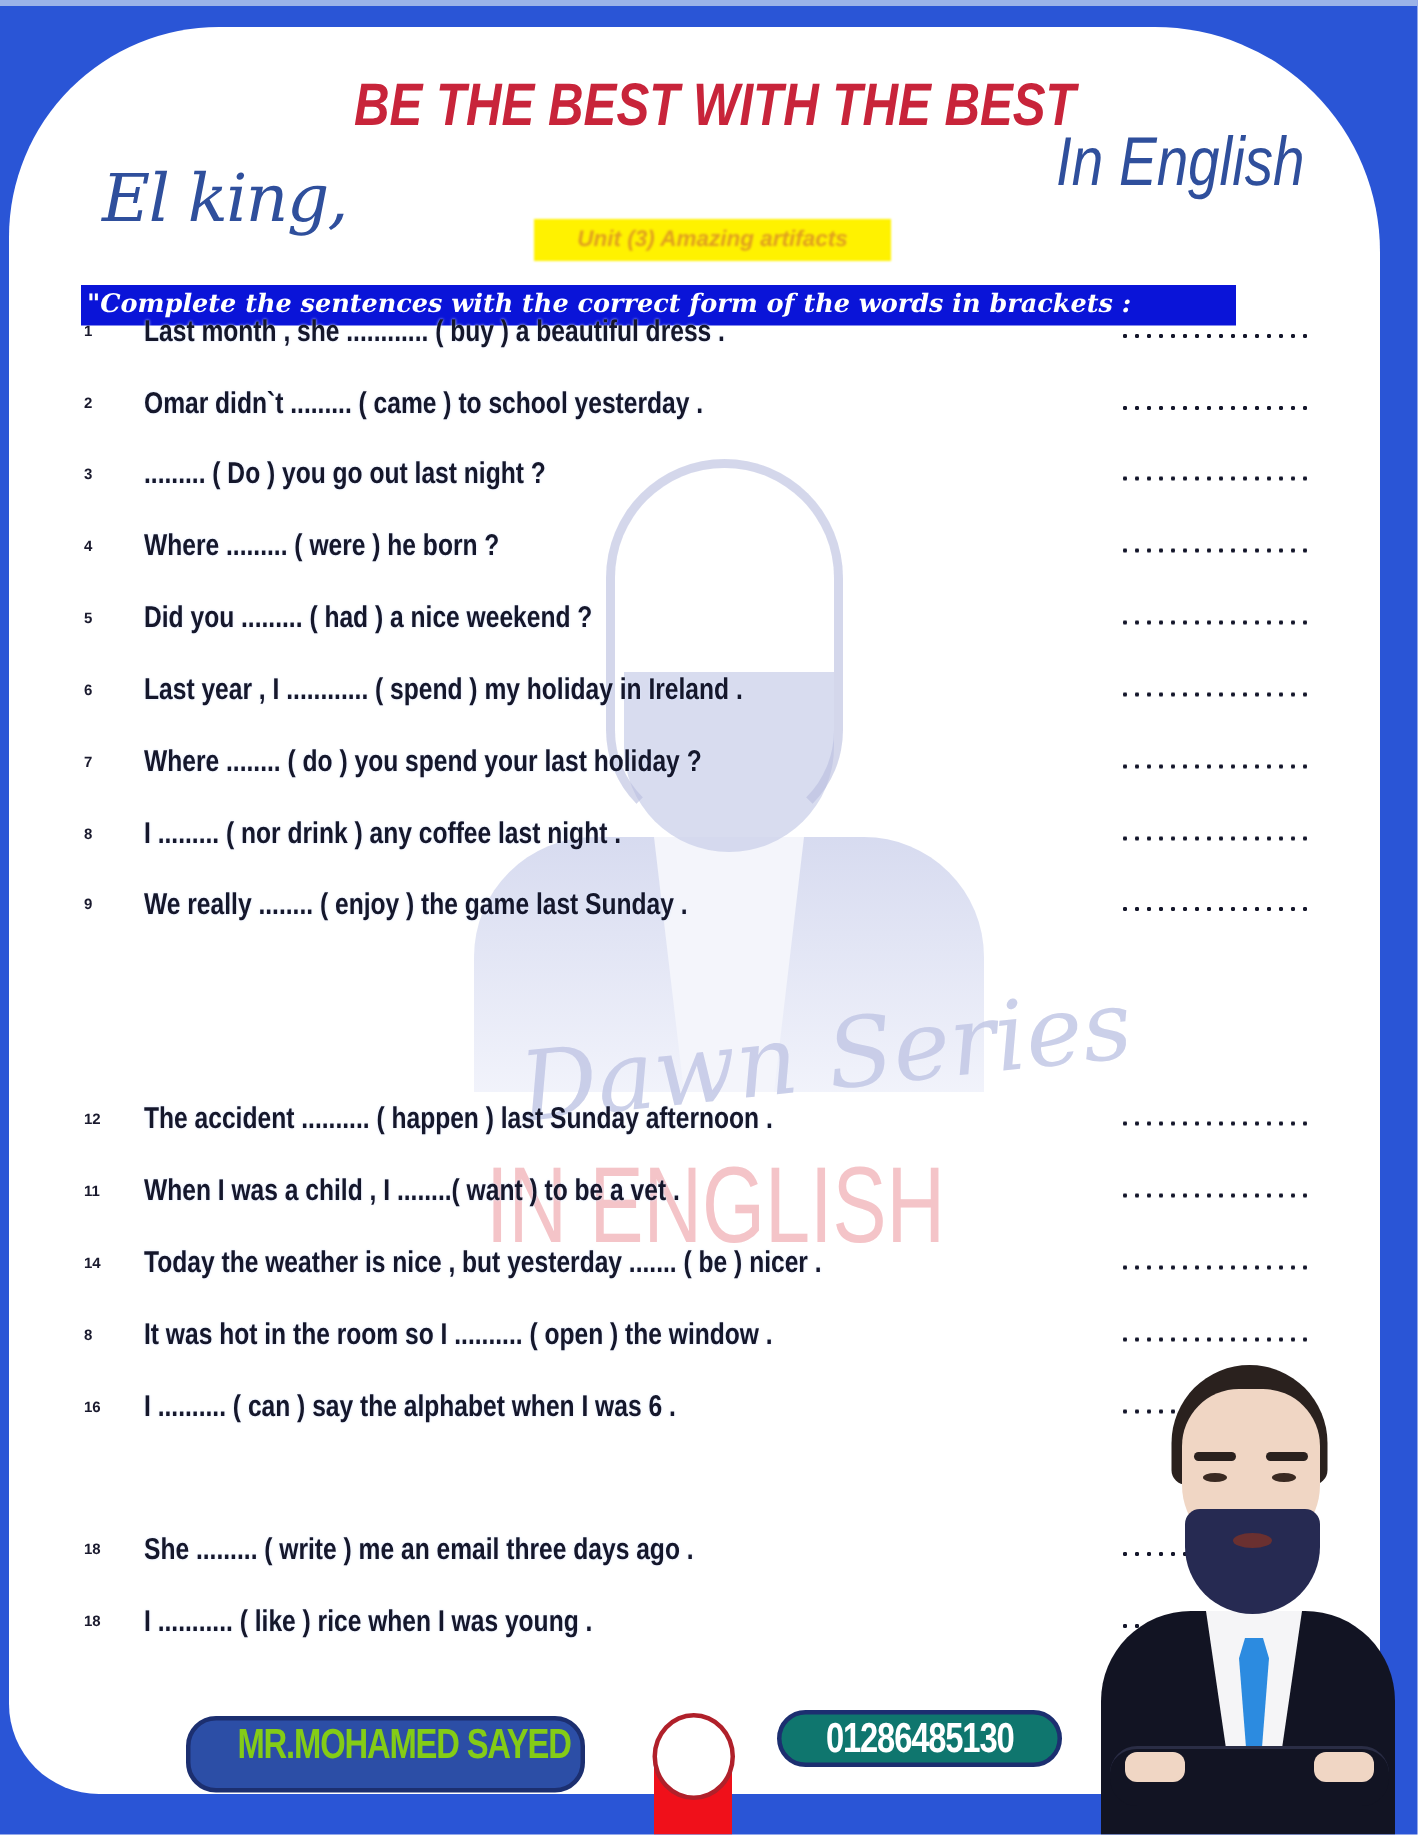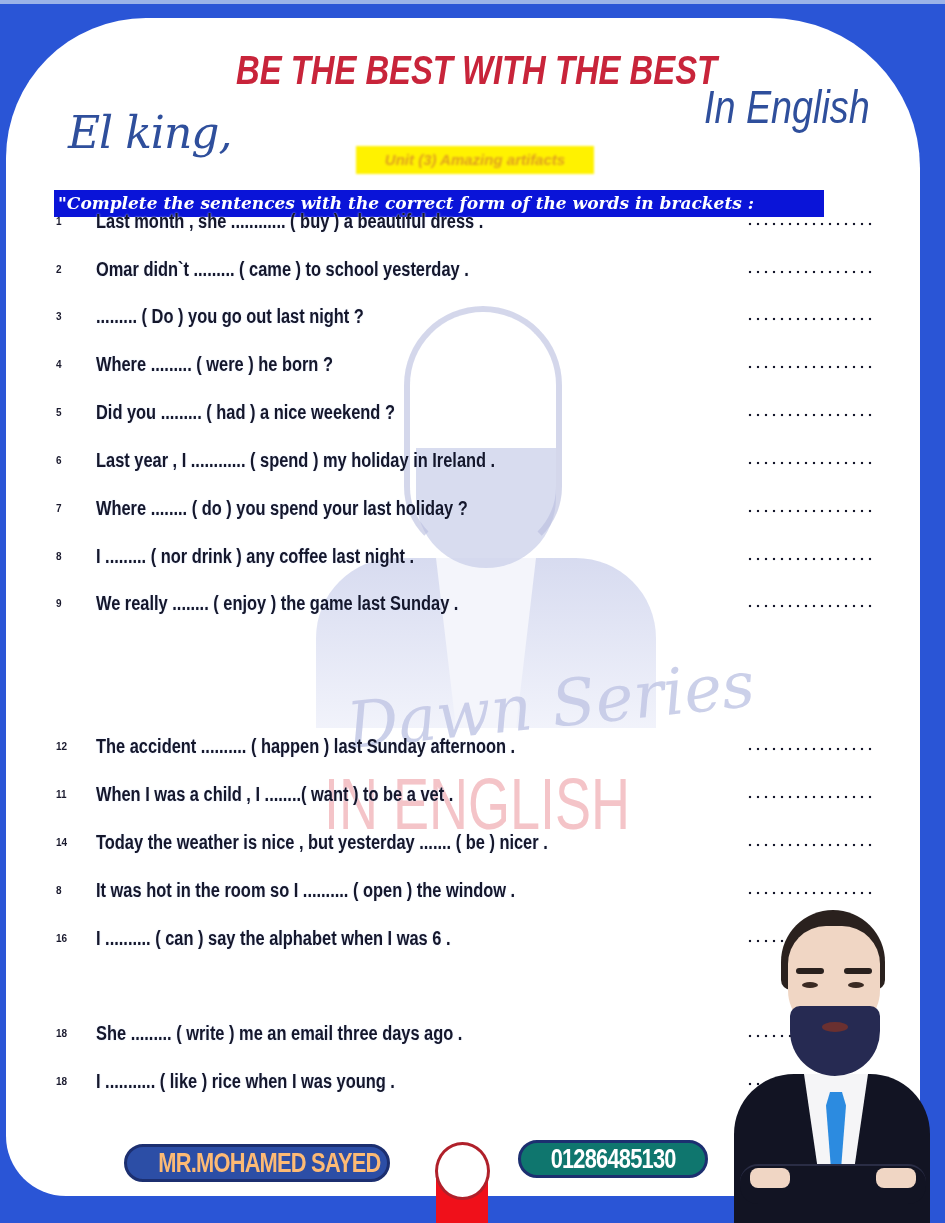--- a/index.html
+++ b/index.html
@@ -110,23 +110,23 @@
     .t-beard { position: absolute; left: 64px; top: 110px; width: 90px; height: 70px; border-radius: 10px 10px 45px 45px; background: #262a52; }
     .t-mouth { position: absolute; left: 96px; top: 126px; width: 26px; height: 10px; background: #6a3030; border-radius: 50%; }
     .t-suit { position: absolute; left: 8px; top: 178px; width: 196px; height: 149px; border-radius: 60px 60px 0 0; background: #121423; }
     .t-shirt { position: absolute; left: 78px; top: 178px; width: 64px; height: 110px; background: #f5f5f7; clip-path: polygon(0 0, 100% 0, 75% 100%, 25% 100%); }
     .t-tie { position: absolute; left: 100px; top: 196px; width: 20px; height: 90px; background: #2c8be0; clip-path: polygon(20% 0, 80% 0, 100% 15%, 70% 100%, 30% 100%, 0 15%); }
     .t-arm { position: absolute; left: 14px; top: 268px; width: 186px; height: 40px; background: #121423; border-radius: 18px; border-top: 2px solid #2a2d45; }
     .t-hand-l { position: absolute; left: 24px; top: 272px; width: 40px; height: 20px; background: #f0d6c4; border-radius: 8px; }
     .t-hand-r { position: absolute; left: 150px; top: 272px; width: 40px; height: 20px; background: #f0d6c4; border-radius: 8px; }
     
     .name-pill {
-      position: absolute; left: 124px; top: 1144px; width: 266px; height: 38px;
+      position: absolute; left: 124px; top: 1144px; width: 266px; height: 51px;
       background: #2c4ea6; border: 3px solid #1c2f70; border-radius: 20px;
-      color: #fdba74; font-weight: bold; font-size: 28px; line-height: 32px; text-align: center;
+      color: #84cc16; font-weight: bold; font-size: 28px; line-height: 32px; text-align: center;
       font-family: "Liberation Sans", sans-serif;
       white-space: nowrap; overflow: hidden;
       letter-spacing: -1px;
     }
     .name-pill span, .phone-pill span { display: inline-block; transform: scaleX(0.78); }
     .phone-pill {
       position: absolute; left: 518px; top: 1140px; width: 190px; height: 38px;
       background: #0f766e; border: 3px solid #1c2f70; border-radius: 20px;
       color: #ffffff; font-weight: bold; font-size: 28px; line-height: 32px; text-align: center;
       font-family: "Liberation Sans", sans-serif; white-space: nowrap; overflow: hidden;

